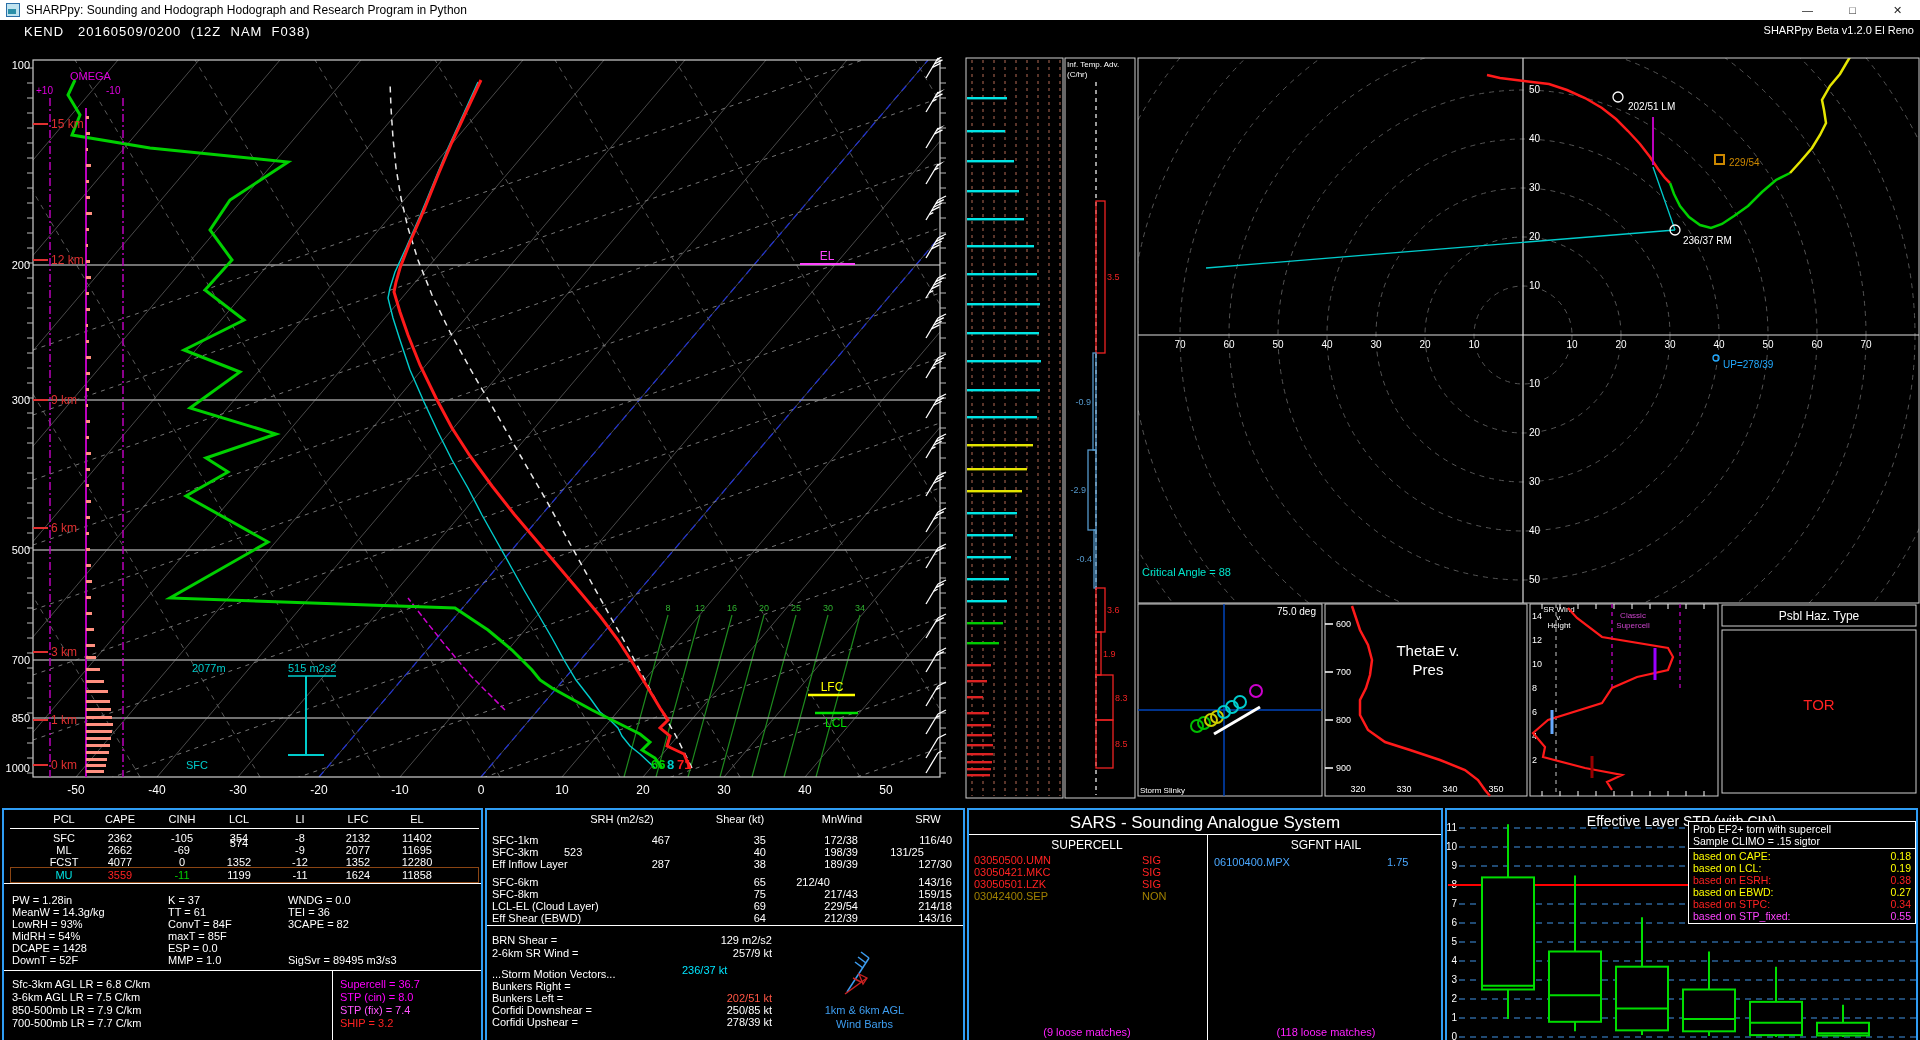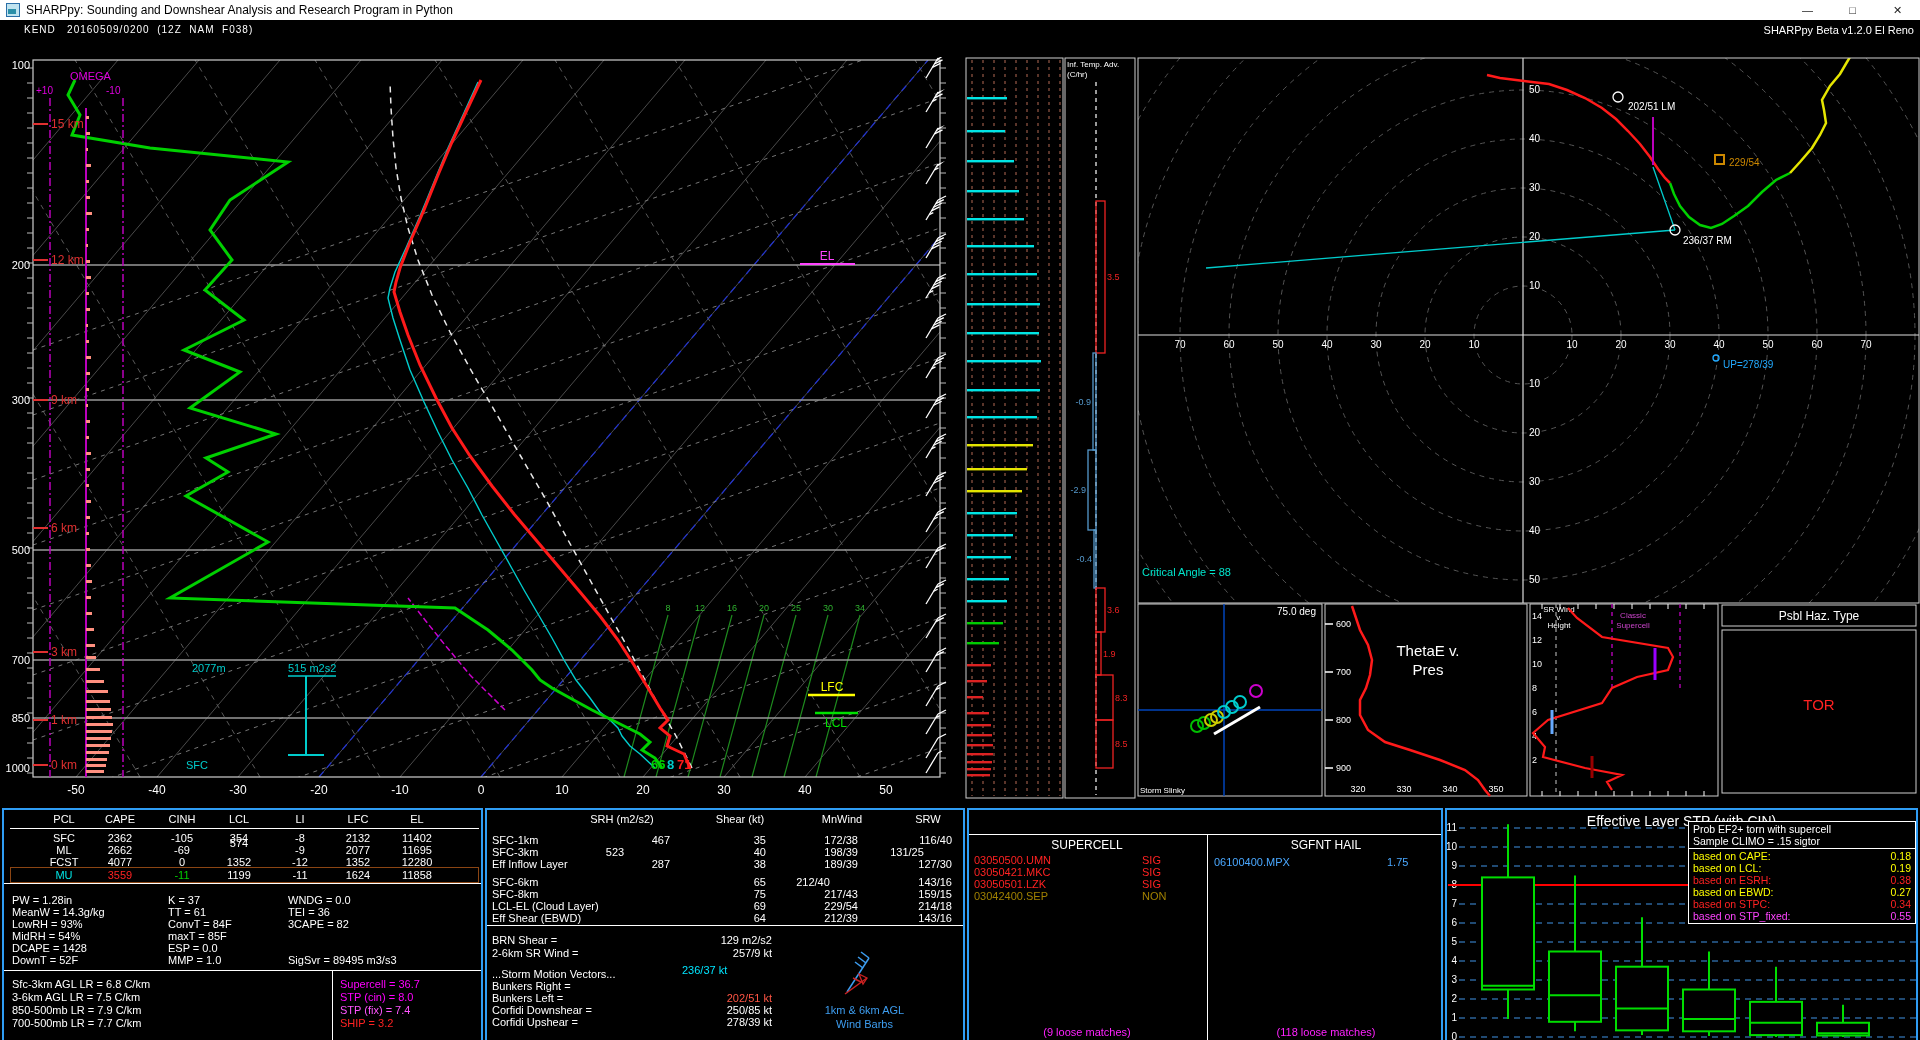--- a/index.html
+++ b/index.html
@@ -5,38 +5,38 @@
   html,body{margin:0;padding:0;background:#000;width:1920px;height:1040px;overflow:hidden;
     font-family:"Liberation Sans", sans-serif;}
   #titlebar{position:absolute;left:0;top:0;width:1920px;height:20px;background:#ffffff;color:#000;
     font-size:12px;display:flex;align-items:center;}
   #app-icon{width:12px;height:12px;margin:0 6px 0 6px;border:1px solid #2a6fa8;background:#bfe3ef;position:relative;}
   #app-icon:after{content:"";position:absolute;left:1px;top:5px;width:8px;height:5px;background:#2a8fa8;}
   #win-controls{margin-left:auto;display:flex;height:20px;}
   .win-btn{width:45px;text-align:center;line-height:20px;font-size:11px;color:#222;cursor:default;}
   #app{position:absolute;left:0;top:20px;width:1920px;height:1020px;background:#000;}
   .wtxt{color:#fff;}
-  #station-line{position:absolute;left:24px;top:4px;color:#fff;font-size:10px;letter-spacing:1px;white-space:pre;}
+  #station-line{position:absolute;left:24px;top:4px;color:#fff;font-size:13px;letter-spacing:1px;white-space:pre;}
   #version{position:absolute;right:6px;top:4px;color:#fff;font-size:11px;}
   svg{position:absolute;overflow:hidden;}
   svg text{font-family:"Liberation Sans", sans-serif;}
   .panel{position:absolute;border:2px solid #2f9df5;background:#000;box-sizing:border-box;}
   .cell{position:absolute;font-size:11px;color:#fff;white-space:nowrap;}
   .hline{position:absolute;background:#fff;height:1px;}
   .vline{position:absolute;background:#fff;width:1px;}
   #stp-legend{position:absolute;left:1688px;top:801px;width:228px;background:#000;font-size:10.5px;}
   .leg-box{border:1px solid #fff;padding:1px 4px;}
   .leg-row{display:flex;justify-content:space-between;line-height:12px;}
 </style>
 </head>
 <body>
 
 <div id="titlebar">
   <div id="app-icon"></div>
-  <span>SHARPpy: Sounding and Downshear Analysis and Research Program in Python</span>
+  <span>SHARPpy: Sounding and Hodograph Hodograph and Research Program in Python</span>
   <div id="win-controls">
     <span class="win-btn">—</span>
     <span class="win-btn">□</span>
     <span class="win-btn" id="close-btn">✕</span>
   </div>
 </div>
 
 <div id="app">
   <span id="station-line">KEND   20160509/0200  (12Z  NAM  F038)</span>
   <span id="version">SHARPpy Beta v1.2.0 El Reno</span>
@@ -710,21 +710,21 @@
       <div class="cell" style="left:80px;top:3px;width:110px;text-align:center">SRH (m2/s2)</div>
       <div class="cell" style="left:198px;top:3px;width:110px;text-align:center">Shear (kt)</div>
       <div class="cell" style="left:300px;top:3px;width:110px;text-align:center">MnWind</div>
       <div class="cell" style="left:386px;top:3px;width:110px;text-align:center">SRW</div>
       <div class="cell" style="left:5px;top:24px">SFC-1km</div>
       <div class="cell" style="left:93px;top:24px;width:90px;text-align:right">467</div>
       <div class="cell" style="left:189px;top:24px;width:90px;text-align:right">35</div>
       <div class="cell" style="left:281px;top:24px;width:90px;text-align:right">172/38</div>
       <div class="cell" style="left:375px;top:24px;width:90px;text-align:right">116/40</div>
       <div class="cell" style="left:5px;top:36px">SFC-3km</div>
-      <div class="cell" style="left:83px;top:36px;width:90px;text-align:center">523</div>
+      <div class="cell" style="left:77px;top:36px;width:90px;text-align:left">523</div>
       <div class="cell" style="left:189px;top:36px;width:90px;text-align:right">40</div>
       <div class="cell" style="left:281px;top:36px;width:90px;text-align:right">198/39</div>
       <div class="cell" style="left:375px;top:36px;width:90px;text-align:center">131/25</div>
       <div class="cell" style="left:5px;top:48px">Eff Inflow Layer</div>
       <div class="cell" style="left:93px;top:48px;width:90px;text-align:right">287</div>
       <div class="cell" style="left:189px;top:48px;width:90px;text-align:right">38</div>
       <div class="cell" style="left:281px;top:48px;width:90px;text-align:right">189/39</div>
       <div class="cell" style="left:375px;top:48px;width:90px;text-align:right">127/30</div>
       <div class="cell" style="left:5px;top:66px">SFC-6km</div>
       <div class="cell" style="left:189px;top:66px;width:90px;text-align:right">65</div>
@@ -762,20 +762,21 @@
         <line x1="49" y1="13" x2="41" y2="7" stroke="#3d9df0" stroke-width="1.5"></line>
         <line x1="46" y1="18" x2="38" y2="12" stroke="#3d9df0" stroke-width="1.5"></line>
         <line x1="28" y1="44" x2="50" y2="28" stroke="#cc2222" stroke-width="1.5"></line>
         <path d="M50,28 L42,24 L46,34 Z" fill="none" stroke="#cc2222" stroke-width="1.3"></path>
         <line x1="44" y1="32" x2="36" y2="28" stroke="#cc2222" stroke-width="1.5"></line>
       </svg>
       <div class="cell" style="left:330px;top:194px;width:95px;text-align:center;color:#3d9df0">1km &amp; 6km AGL</div>
       <div class="cell" style="left:330px;top:208px;width:95px;text-align:center;color:#3d9df0">Wind Barbs</div>
     </div>
   <div class="panel" id="sars-panel" style="left:967px;top:788px;width:476px;height:248px">
+      <div class="cell" style="left:0;top:3px;width:472px;text-align:center;font-size:17px">SARS - Sounding Analogue System</div>
       <div class="hline" style="left:0;top:24px;width:472px"></div>
       <div class="vline" style="left:238px;top:24px;height:222px"></div>
       <div class="cell" style="left:0;top:28px;width:236px;text-align:center;font-size:12px">SUPERCELL</div>
       <div class="cell" style="left:5px;top:44px;color:#ff2222">03050500.UMN</div>
       <div class="cell" style="left:173px;top:44px;color:#ff2222">SIG</div>
       <div class="cell" style="left:5px;top:56px;color:#ff2222">03050421.MKC</div>
       <div class="cell" style="left:173px;top:56px;color:#ff2222">SIG</div>
       <div class="cell" style="left:5px;top:68px;color:#ff2222">03050501.LZK</div>
       <div class="cell" style="left:173px;top:68px;color:#ff2222">SIG</div>
       <div class="cell" style="left:5px;top:80px;color:#a08000">03042400.SEP</div>

